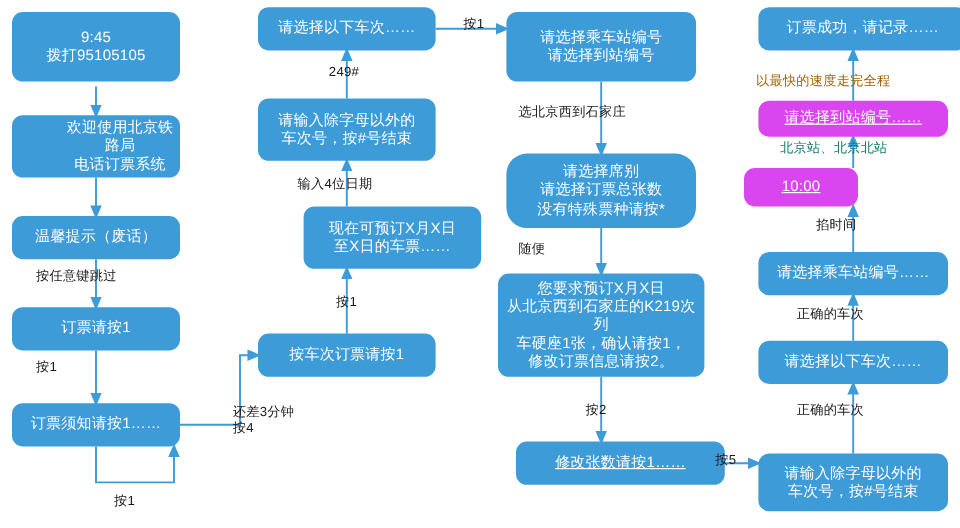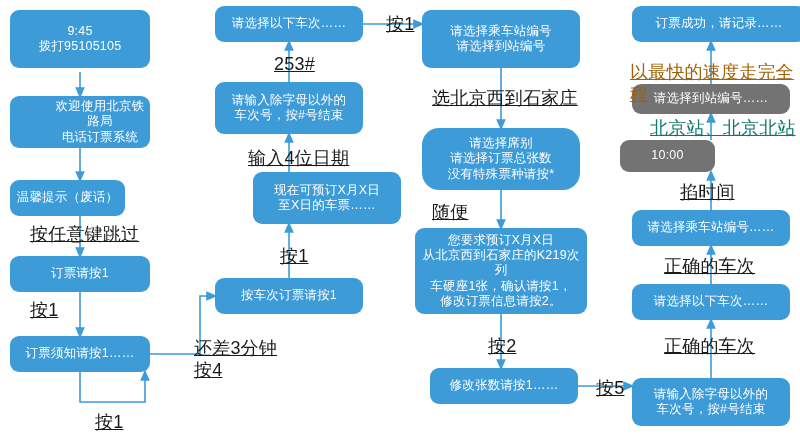--- a/index.html
+++ b/index.html
@@ -30,30 +30,30 @@
     line-height: 1.22;
     font-size: 12.5px;
     padding: 2px 4px;
     white-space: pre-line;
     letter-spacing: 0.2px;
   }
   .node.blue {
     background: #3d9bd8;
   }
   .node.orange {
-    background: #737373;
+    background: #d946ef;
+    text-decoration: underline;
   }
   .label {
     position: absolute;
-    font-size: 18px;
+    font-size: 11px;
     color: #1a1a1a;
     white-space: pre-line;
     line-height: 1.2;
     letter-spacing: 0.2px;
-    text-decoration: underline;
   }
   .label.orange-text {
     color: #a16207;
     margin-top: 12px;
   }
   .label.red-text {
     color: #0f766e;
   }
   svg.edges {
     position: absolute;
@@ -94,56 +94,56 @@
         <polyline points="711,210 711,172" fill="none" stroke="#3d9bd8" stroke-width="1.6" marker-end="url(#arrowhead)"></polyline>
         <polyline points="711,140 711,114" fill="none" stroke="#3d9bd8" stroke-width="1.6" marker-end="url(#arrowhead)"></polyline>
         <polyline points="711,84 711,42" fill="none" stroke="#3d9bd8" stroke-width="1.6" marker-end="url(#arrowhead)"></polyline>
       </g>
   </svg>
   <div id="nodes-layer">
       <div class="node blue" style="left: 10px; top: 10px; width: 140px; height: 58px;">9:45
 拨打95105105</div>
       <div class="node blue" style="left: 10px; top: 96px; width: 140px; height: 52px; padding-left: 44px;">欢迎使用北京铁路局
 电话订票系统</div>
-      <div class="node blue" style="left: 10px; top: 180px; width: 115px; height: 36px;">温馨提示（废话）</div>
+      <div class="node blue" style="left: 10px; top: 180px; width: 140px; height: 36px;">温馨提示（废话）</div>
       <div class="node blue" style="left: 10px; top: 256px; width: 140px; height: 36px;">订票请按1</div>
       <div class="node blue" style="left: 10px; top: 336px; width: 140px; height: 36px;">订票须知请按1……</div>
       <div class="node blue" style="left: 215px; top: 278px; width: 148px; height: 36px;">按车次订票请按1</div>
       <div class="node blue" style="left: 215px; top: 172px; width: 148px; height: 52px; margin-left: 38px;">现在可预订X月X日
 至X日的车票……</div>
       <div class="node blue" style="left: 215px; top: 82px; width: 148px; height: 52px;">请输入除字母以外的
 车次号，按#号结束</div>
       <div class="node blue" style="left: 215px; top: 6px; width: 148px; height: 36px;">请选择以下车次……</div>
       <div class="node blue" style="left: 422px; top: 10px; width: 158px; height: 58px;">请选择乘车站编号
 请选择到站编号</div>
       <div class="node blue" style="left: 422px; top: 128px; width: 158px; height: 62px; border-radius: 17px;">请选择席别
 请选择订票总张数
 没有特殊票种请按*</div>
       <div class="node blue" style="left: 415px; top: 228px; width: 172px; height: 86px;">您要求预订X月X日
 从北京西到石家庄的K219次列
 车硬座1张，确认请按1，
 修改订票信息请按2。</div>
-      <div class="node blue" style="left: 430px; top: 368px; width: 148px; height: 36px;">修改张数请按1……</div>
+      <div class="node blue" style="left: 430px; top: 368px; width: 174px; height: 36px; text-decoration: underline;">修改张数请按1……</div>
       <div class="node blue" style="left: 632px; top: 378px; width: 158px; height: 48px;">请输入除字母以外的
 车次号，按#号结束</div>
       <div class="node blue" style="left: 632px; top: 284px; width: 158px; height: 36px;">请选择以下车次……</div>
       <div class="node blue" style="left: 632px; top: 210px; width: 158px; height: 36px;">请选择乘车站编号……</div>
       <div class="node orange" style="left: 620px; top: 140px; width: 95px; height: 32px;">10:00</div>
       <div class="node orange" style="left: 632px; top: 84px; width: 158px; height: 30px;">请选择到站编号……</div>
       <div class="node blue" style="left: 632px; top: 6px; width: 174px; height: 36px;">订票成功，请记录……</div>
     </div>
   <div id="labels-layer">
       <div class="label" style="left: 30px; top: 224px;">按任意键跳过</div>
       <div class="label" style="left: 30px; top: 300px;">按1</div>
       <div class="label" style="left: 95px; top: 412px;">按1</div>
       <div class="label" style="left: 194px; top: 338px;">还差3分钟
 按4</div>
       <div class="label" style="left: 280px; top: 246px;">按1</div>
       <div class="label" style="left: 248px; top: 148px;">输入4位日期</div>
-      <div class="label" style="left: 274px; top: 54px;">253#</div>
+      <div class="label" style="left: 274px; top: 54px;">249#</div>
       <div class="label" style="left: 386px; top: 14px;">按1</div>
       <div class="label" style="left: 432px; top: 88px;">选北京西到石家庄</div>
       <div class="label" style="left: 432px; top: 202px;">随便</div>
       <div class="label" style="left: 488px; top: 336px;">按2</div>
       <div class="label" style="left: 596px; top: 378px;">按5</div>
       <div class="label" style="left: 664px; top: 336px;">正确的车次</div>
       <div class="label" style="left: 664px; top: 256px;">正确的车次</div>
       <div class="label" style="left: 680px; top: 182px;">掐时间</div>
       <div class="label red-text" style="left: 650px; top: 118px;">北京站、北京北站</div>
       <div class="label orange-text" style="left: 630px; top: 50px;">以最快的速度走完全程</div>

